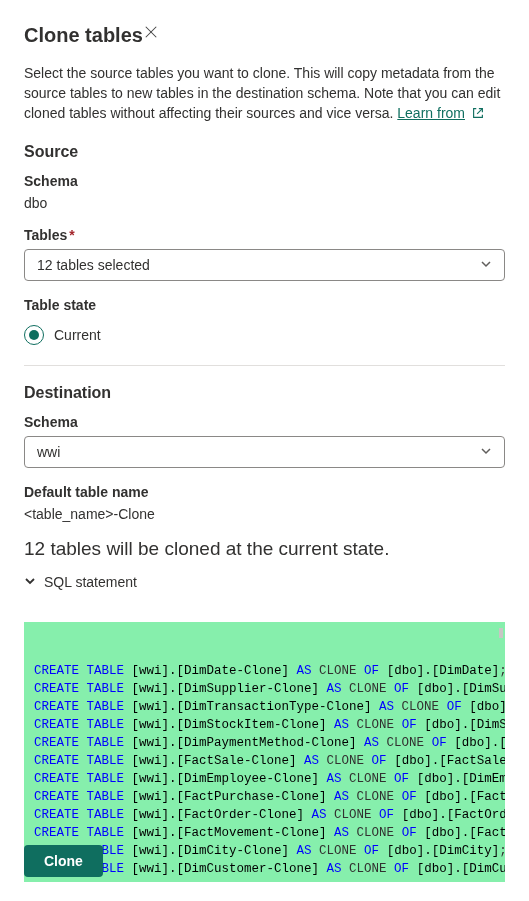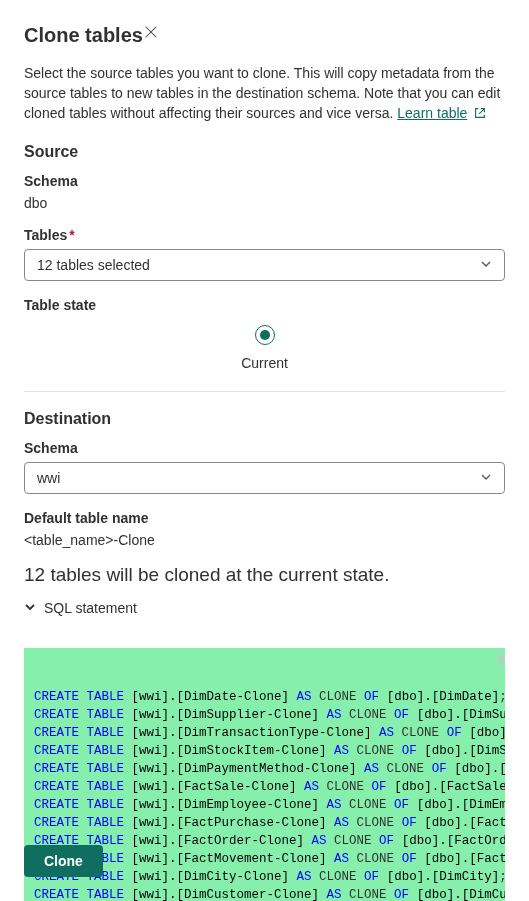--- a/index.html
+++ b/index.html
@@ -33,21 +33,21 @@
     display: flex;
     justify-content: space-between;
     align-items: center;
     cursor: pointer;
     margin-bottom: 16px;
     background: #fff;
   }
   .chev { color: #605e5c; }
   .chev svg { width: 12px; height: 12px; }
   .radio-group { margin-bottom: 14px; }
-  .radio-row { display: flex; align-items: center; gap: 10px; padding: 6px 0 12px 0; cursor: pointer; flex-direction: column; }
+  .radio-row { display: flex; align-items: center; gap: 10px; padding: 6px 0 12px 0; cursor: pointer; }
   .radio-row:last-child { padding-bottom: 6px; }
   .radio {
     width: 20px; height: 20px; border-radius: 50%;
     border: 1px solid #605e5c; display: flex; align-items: center; justify-content: center;
     flex-shrink: 0;
   }
   .radio.checked { border-color: #0f6e5f; }
   .radio.checked::after {
     content: ""; width: 10px; height: 10px; border-radius: 50%; background: #0f6e5f;
   }
@@ -97,21 +97,21 @@
   <h1>Clone tables</h1>
   <div class="close">
     <svg viewBox="0 0 16 16" fill="none" stroke="currentColor" stroke-width="1.2">
       <line x1="2" y1="2" x2="14" y2="14"></line>
         <line x1="14" y1="2" x2="2" y2="14"></line>
     </svg>
   </div>
 </div>
 
 <p class="desc">
-  <span>Select the source tables you want to clone. This will copy metadata from the source tables to new tables in the destination schema. Note that you can edit cloned tables without affecting their sources and vice versa. </span><a href="#"><span>Learn table</span></a>
+  <span>Select the source tables you want to clone. This will copy metadata from the source tables to new tables in the destination schema. Note that you can edit cloned tables without affecting their sources and vice versa. </span><a href="#"><span>Learn from</span></a>
   <span class="ext-icon">
     <svg width="14" height="14" viewBox="0 0 16 16" fill="none" stroke="#0f6e5f" stroke-width="1.3">
       <path d="M6 3H3v10h10v-3"></path>
         <path d="M9 3h4v4"></path>
         <path d="M13 3L7 9"></path>
     </svg>
   </span>
 </p>
 
 <h2>Source</h2>

